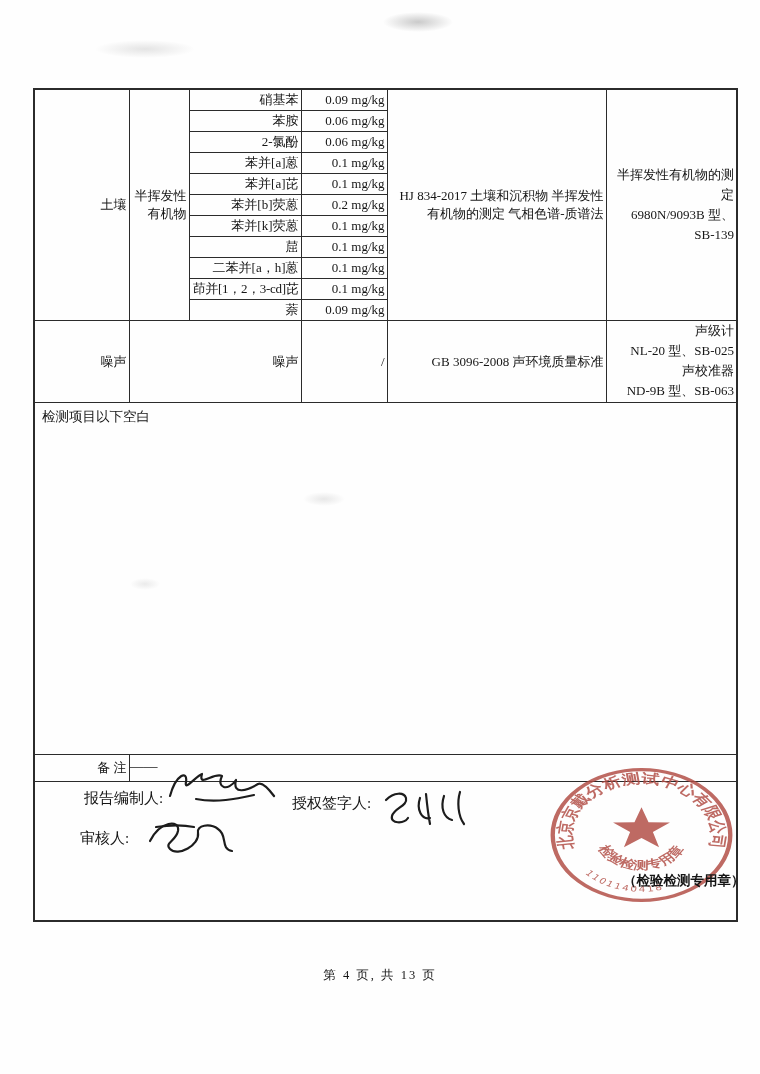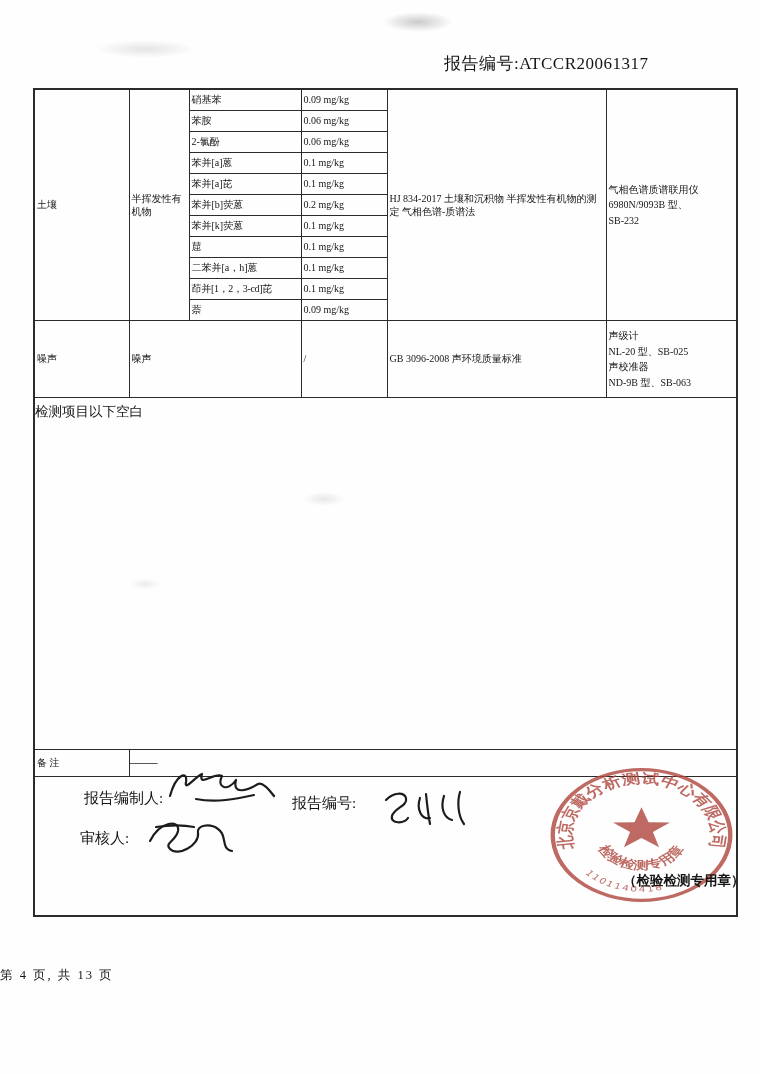--- a/index.html
+++ b/index.html
@@ -26,78 +26,77 @@
   .smudge{position:absolute;border-radius:50%;
     background:radial-gradient(closest-side,rgba(110,110,110,.45),rgba(110,110,110,0));}
   
   table.results{
     position:absolute;left:33px;top:88px;
     width:703px;border-collapse:collapse;table-layout:fixed;
     border:2px solid var(--line);
   }
   table.results td{
     border:1px solid var(--line);
-    text-align:left;vertical-align:middle;
-    font-size:10px;line-height:1.35;padding:0 2px;
+    text-align:right;vertical-align:middle;
+    font-size:13px;line-height:1.35;padding:0 2px;
     overflow:hidden;
   }
   tr.chem-row{height:21px;}
   tr.chem-row td{height:20px;}
   td.tight{font-size:11.5px;white-space:nowrap;letter-spacing:-0.3px;margin-top:8px;}
   tr.noise-row{height:77px;}
-  tr.blank-row td{height:341px;vertical-align:top;text-align:left;padding:5px 0;font-size:13.5px;}
+  tr.blank-row td{height:341px;vertical-align:top;text-align:left;padding:5px 7px;font-size:13.5px;}
   tr.remark-row{height:27px;}
   tr.remark-row td.remark-val{text-align:left;padding-left:0;font-size:14px;}
   tr.sig-row td{height:138px;}
   .method-cell{font-size:13px;padding:0 6px;}
   .inst-line{display:block;line-height:1.55;}
   
   #overlay{position:absolute;inset:0;}
   .sig-label{position:absolute;font-size:15px;white-space:nowrap;text-align:center;}
   .sig-svg{position:absolute;}
   .sig-svg path{fill:none;stroke:#1c1c1c;stroke-width:2.2;stroke-linecap:round;stroke-linejoin:round;}
   
   .stamp-svg{position:absolute;left:545px;top:764px;width:193px;height:142px;opacity:.82;}
   .stamp-caption{position:absolute;left:605px;top:872px;font-size:13.5px;font-weight:600;white-space:nowrap;margin-left:18px;}
   
-  .page-footer{position:absolute;left:0;top:967px;width:100%;text-align:left;
+  .page-footer{position:absolute;left:0;top:967px;width:100%;text-align:center;
     font-size:12.5px;letter-spacing:2px;}
 </style>
 </head>
 <body>
 
 <div id="page">
 
   <div class="smudge" style="left:383px;top:12px;width:70px;height:20px;opacity:.8;"></div>
   <div class="smudge" style="left:95px;top:40px;width:100px;height:18px;opacity:.4;"></div>
   <div class="smudge" style="left:303px;top:492px;width:42px;height:14px;opacity:.35;"></div>
   <div class="smudge" style="left:130px;top:578px;width:30px;height:12px;opacity:.3;"></div>
 
-  <div class="report-no">报告编号:ATCCR20061317</div>
 
   <table class="results">
     <colgroup>
       <col style="width:95px">
         <col style="width:60px">
         <col style="width:112px">
       <col style="width:86px">
         <col style="width:219px">
         <col style="width:131px">
     </colgroup>
     <tbody>
       <tr class="chem-row">
         <td rowspan="11">土壤</td>
         <td rowspan="11">半挥发性有机物</td>
         <td>硝基苯</td>
         <td>0.09 mg/kg</td>
         <td rowspan="11" class="method-cell">HJ 834-2017  土壤和沉积物  半挥发性有机物的测定  气相色谱-质谱法</td>
         <td rowspan="11">
-          <span class="inst-line">气相色谱质谱联用仪</span>
+          <span class="inst-line">半挥发性有机物的测定</span>
           <span class="inst-line">6980N/9093B 型、</span>
-          <span class="inst-line">SB-232</span>
+          <span class="inst-line">SB-139</span>
         </td>
       </tr>
       <tr class="chem-row">
         <td>苯胺</td>
         <td>0.06 mg/kg</td>
       </tr>
       <tr class="chem-row">
         <td>2-氯酚</td>
         <td>0.06 mg/kg</td>
       </tr>
@@ -169,21 +168,21 @@
       <path d="M8,30 C14,8 26,4 24,16 C22,26 34,10 40,8 C36,22 52,6 60,10 C54,22 66,26 74,14 C70,30 86,24 96,18 C100,16 106,22 112,30"></path>
       <path d="M34,33 C54,37 74,33 92,29"></path>
     </svg>
 
     <div class="sig-label" style="left:80px;top:829px;">审核人:</div>
     <svg class="sig-svg" style="left:140px;top:815px;" width="100" height="42" viewBox="0 0 100 42">
       <path d="M10,26 C20,6 40,4 38,16 C36,26 24,28 30,34 C38,42 60,30 58,18 C56,10 70,8 78,14 C88,20 80,34 92,36"></path>
       <path d="M16,12 C30,10 44,10 54,12"></path>
     </svg>
 
-    <div class="sig-label" style="left:292px;top:794px;">报告编号:</div>
+    <div class="sig-label" style="left:292px;top:794px;">授权签字人:</div>
     <svg class="sig-svg" style="left:380px;top:786px;" width="95" height="46" viewBox="0 0 95 46">
       <path d="M6,14 C14,6 24,6 26,12 C28,20 14,22 12,30 C10,38 24,38 28,32"></path>
       <path d="M40,12 C36,24 42,34 50,32 M46,8 C47,18 48,28 50,38"></path>
       <path d="M64,10 C60,22 64,32 72,34 M80,6 C77,16 78,30 84,38"></path>
     </svg>
 
 
     <svg class="stamp-svg" viewBox="0 0 200 200" preserveAspectRatio="none">
       <defs>
         <path id="arcTop" d="M 29.5 118.9 A 73 73 0 1 1 170.5 118.9"></path>

